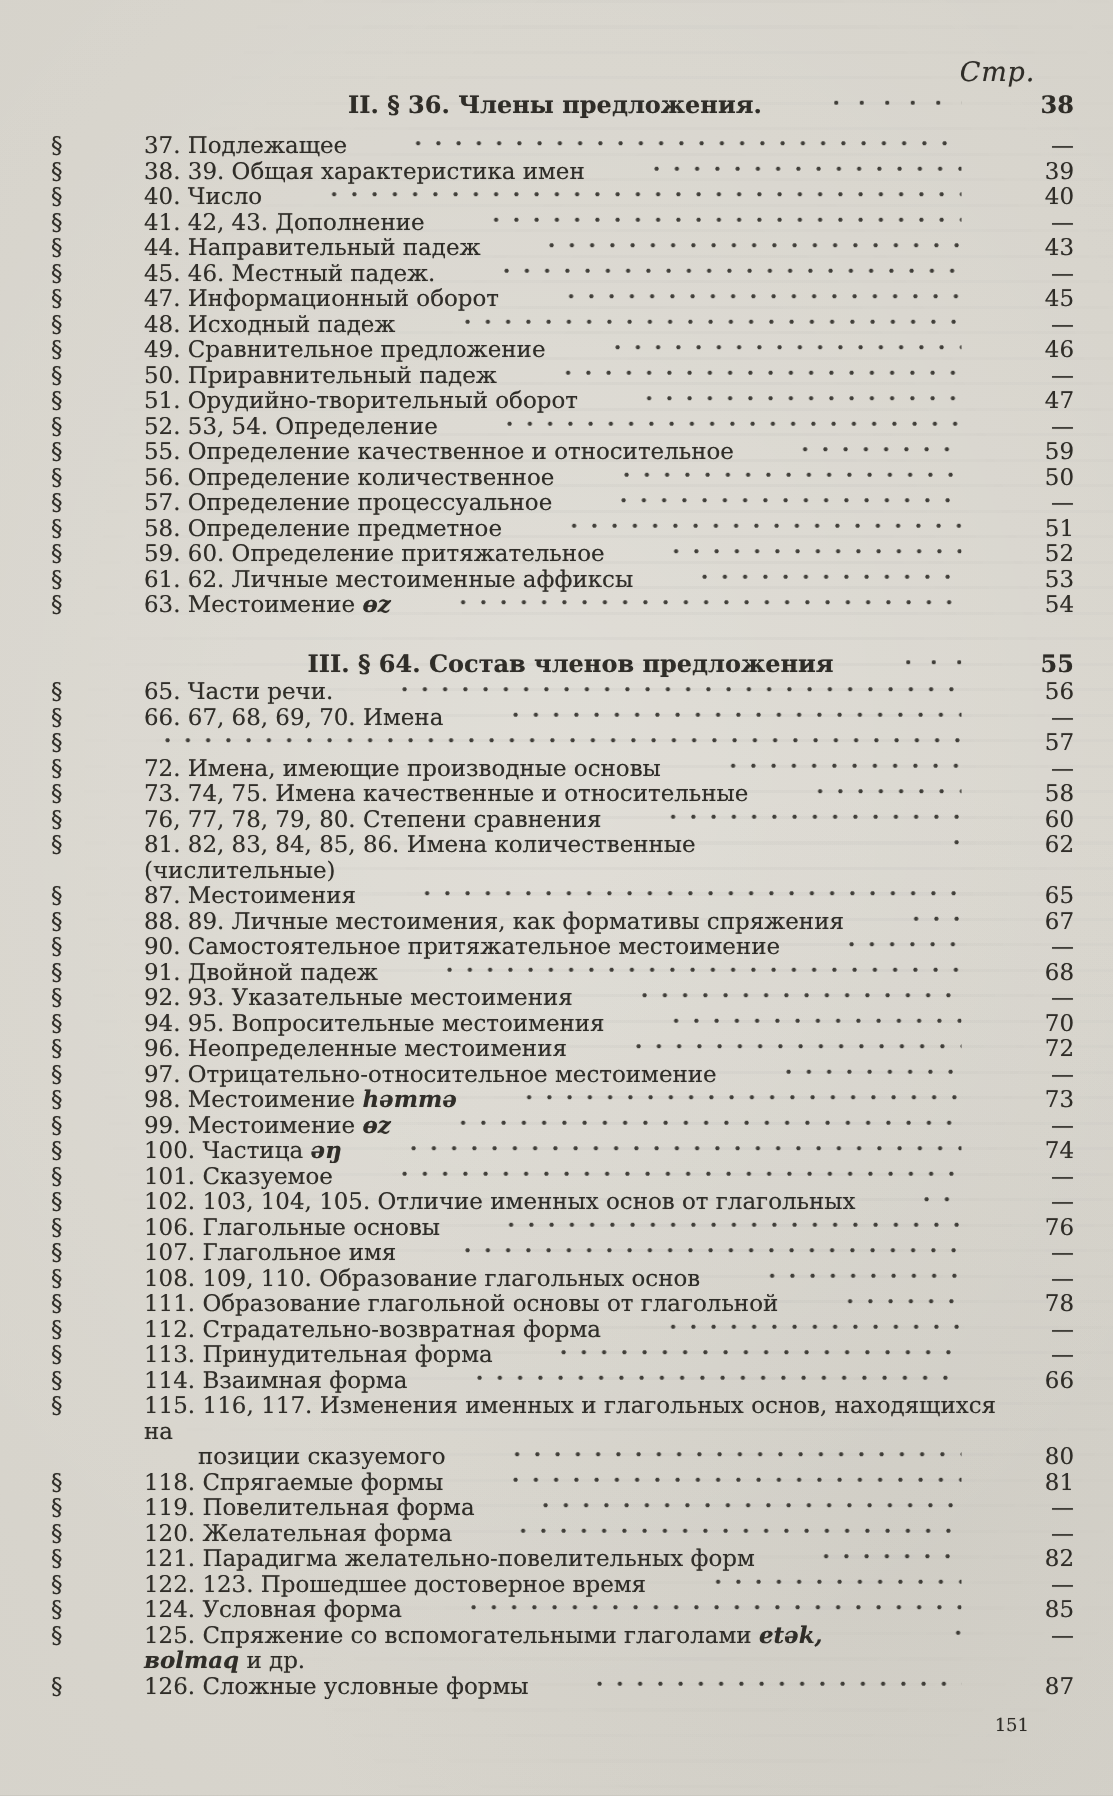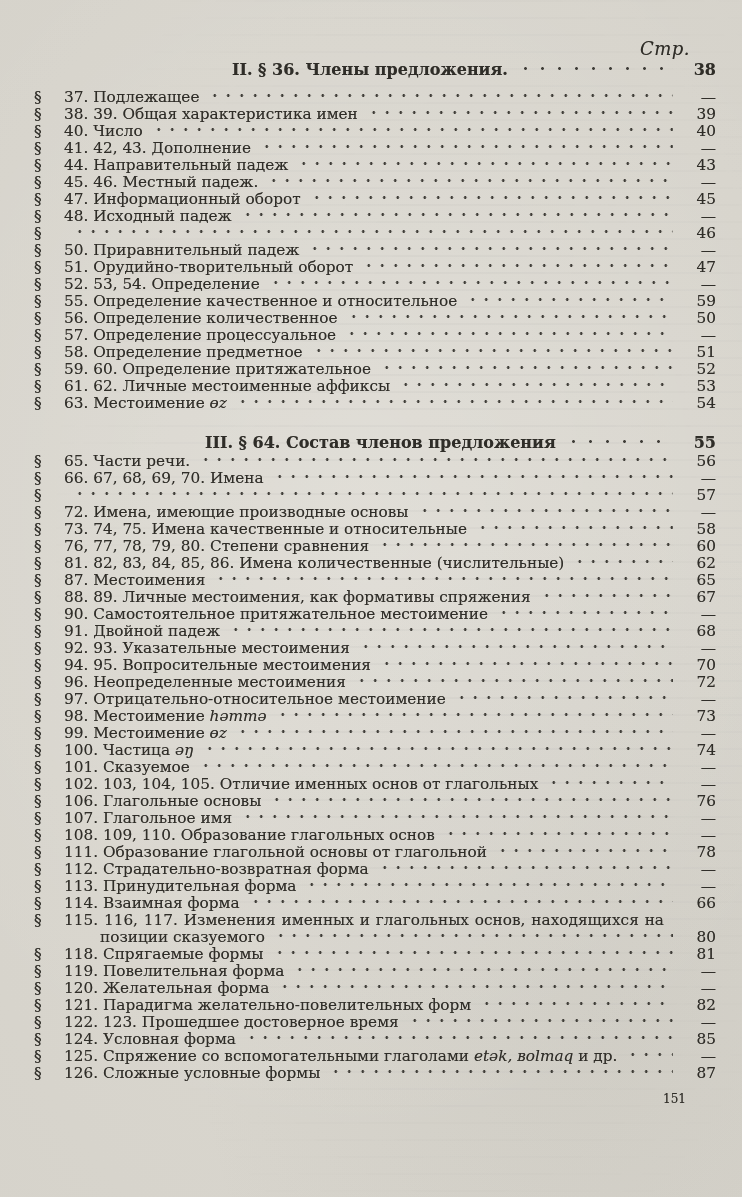--- a/index.html
+++ b/index.html
@@ -29,21 +29,21 @@
     -webkit-mask-image:radial-gradient(ellipse 70% 80% at 62% 45%, #000 30%, transparent 80%);
     pointer-events:none;
   }
   .content{position:relative;padding:40px 26px 0 34px;}
 
   .hdr{display:flex;justify-content:flex-end;font-size:18px;line-height:17px;}
   .hdr .lbl{font-style:italic;margin-right:26px;letter-spacing:0.5px;}
 
   .row{
     display:flex;align-items:baseline;
-    font-size:15.3px;line-height:17px;
+    font-size:15.3px;line-height:17px;gap:32px;
   }
   .mark{flex:0 0 30px;}
   .txt{min-width:0;}
   .leader{
     flex:1 1 12px;height:13px;margin:0 3px 0 7px;align-self:baseline;
     background-image:radial-gradient(circle at 50% 50%, rgba(43,41,36,0.88) 1.15px, rgba(43,41,36,0) 1.65px);
     background-size:13.5px 13px;
     background-repeat:repeat-x;
     background-position:2px 45%;
   }
@@ -55,21 +55,21 @@
   .indent-b{padding-left:171px;}
   .heading-ii{margin-top:4px;margin-bottom:11px;}
   .heading-iii{margin-top:22px;margin-bottom:2px;}
 
   .first-line .txt{flex:1;text-align:justify;text-align-last:justify;padding-right:52px;}
   .cont-txt{padding-left:36px;}
 
   .ftr{display:flex;justify-content:flex-end;font-size:12px;line-height:20px;margin-top:7px;}
   .ftr .num{margin-right:30px;}
 
-  i{font-style:italic;}
+  i{font-style:italic;font-weight:bold;}
 </style>
 </head>
 <body>
 
 <div class="page">
   <div class="content">
 
     <div class="hdr">
       <span class="lbl">Стр.</span>
     </div>
@@ -123,20 +123,21 @@
           <span class="pg">45</span>
         </div>
         <div class="row">
           <span class="mark">§</span>
           <span class="txt">48. Исходный падеж</span>
           <span class="leader"></span>
           <span class="pg">—</span>
         </div>
         <div class="row">
           <span class="mark">§</span>
+          <span class="txt">49. Сравнительное предложение</span>
           <span class="leader"></span>
           <span class="pg">46</span>
         </div>
         <div class="row">
           <span class="mark">§</span>
           <span class="txt">50. Приравнительный падеж</span>
           <span class="leader"></span>
           <span class="pg">—</span>
         </div>
         <div class="row">

